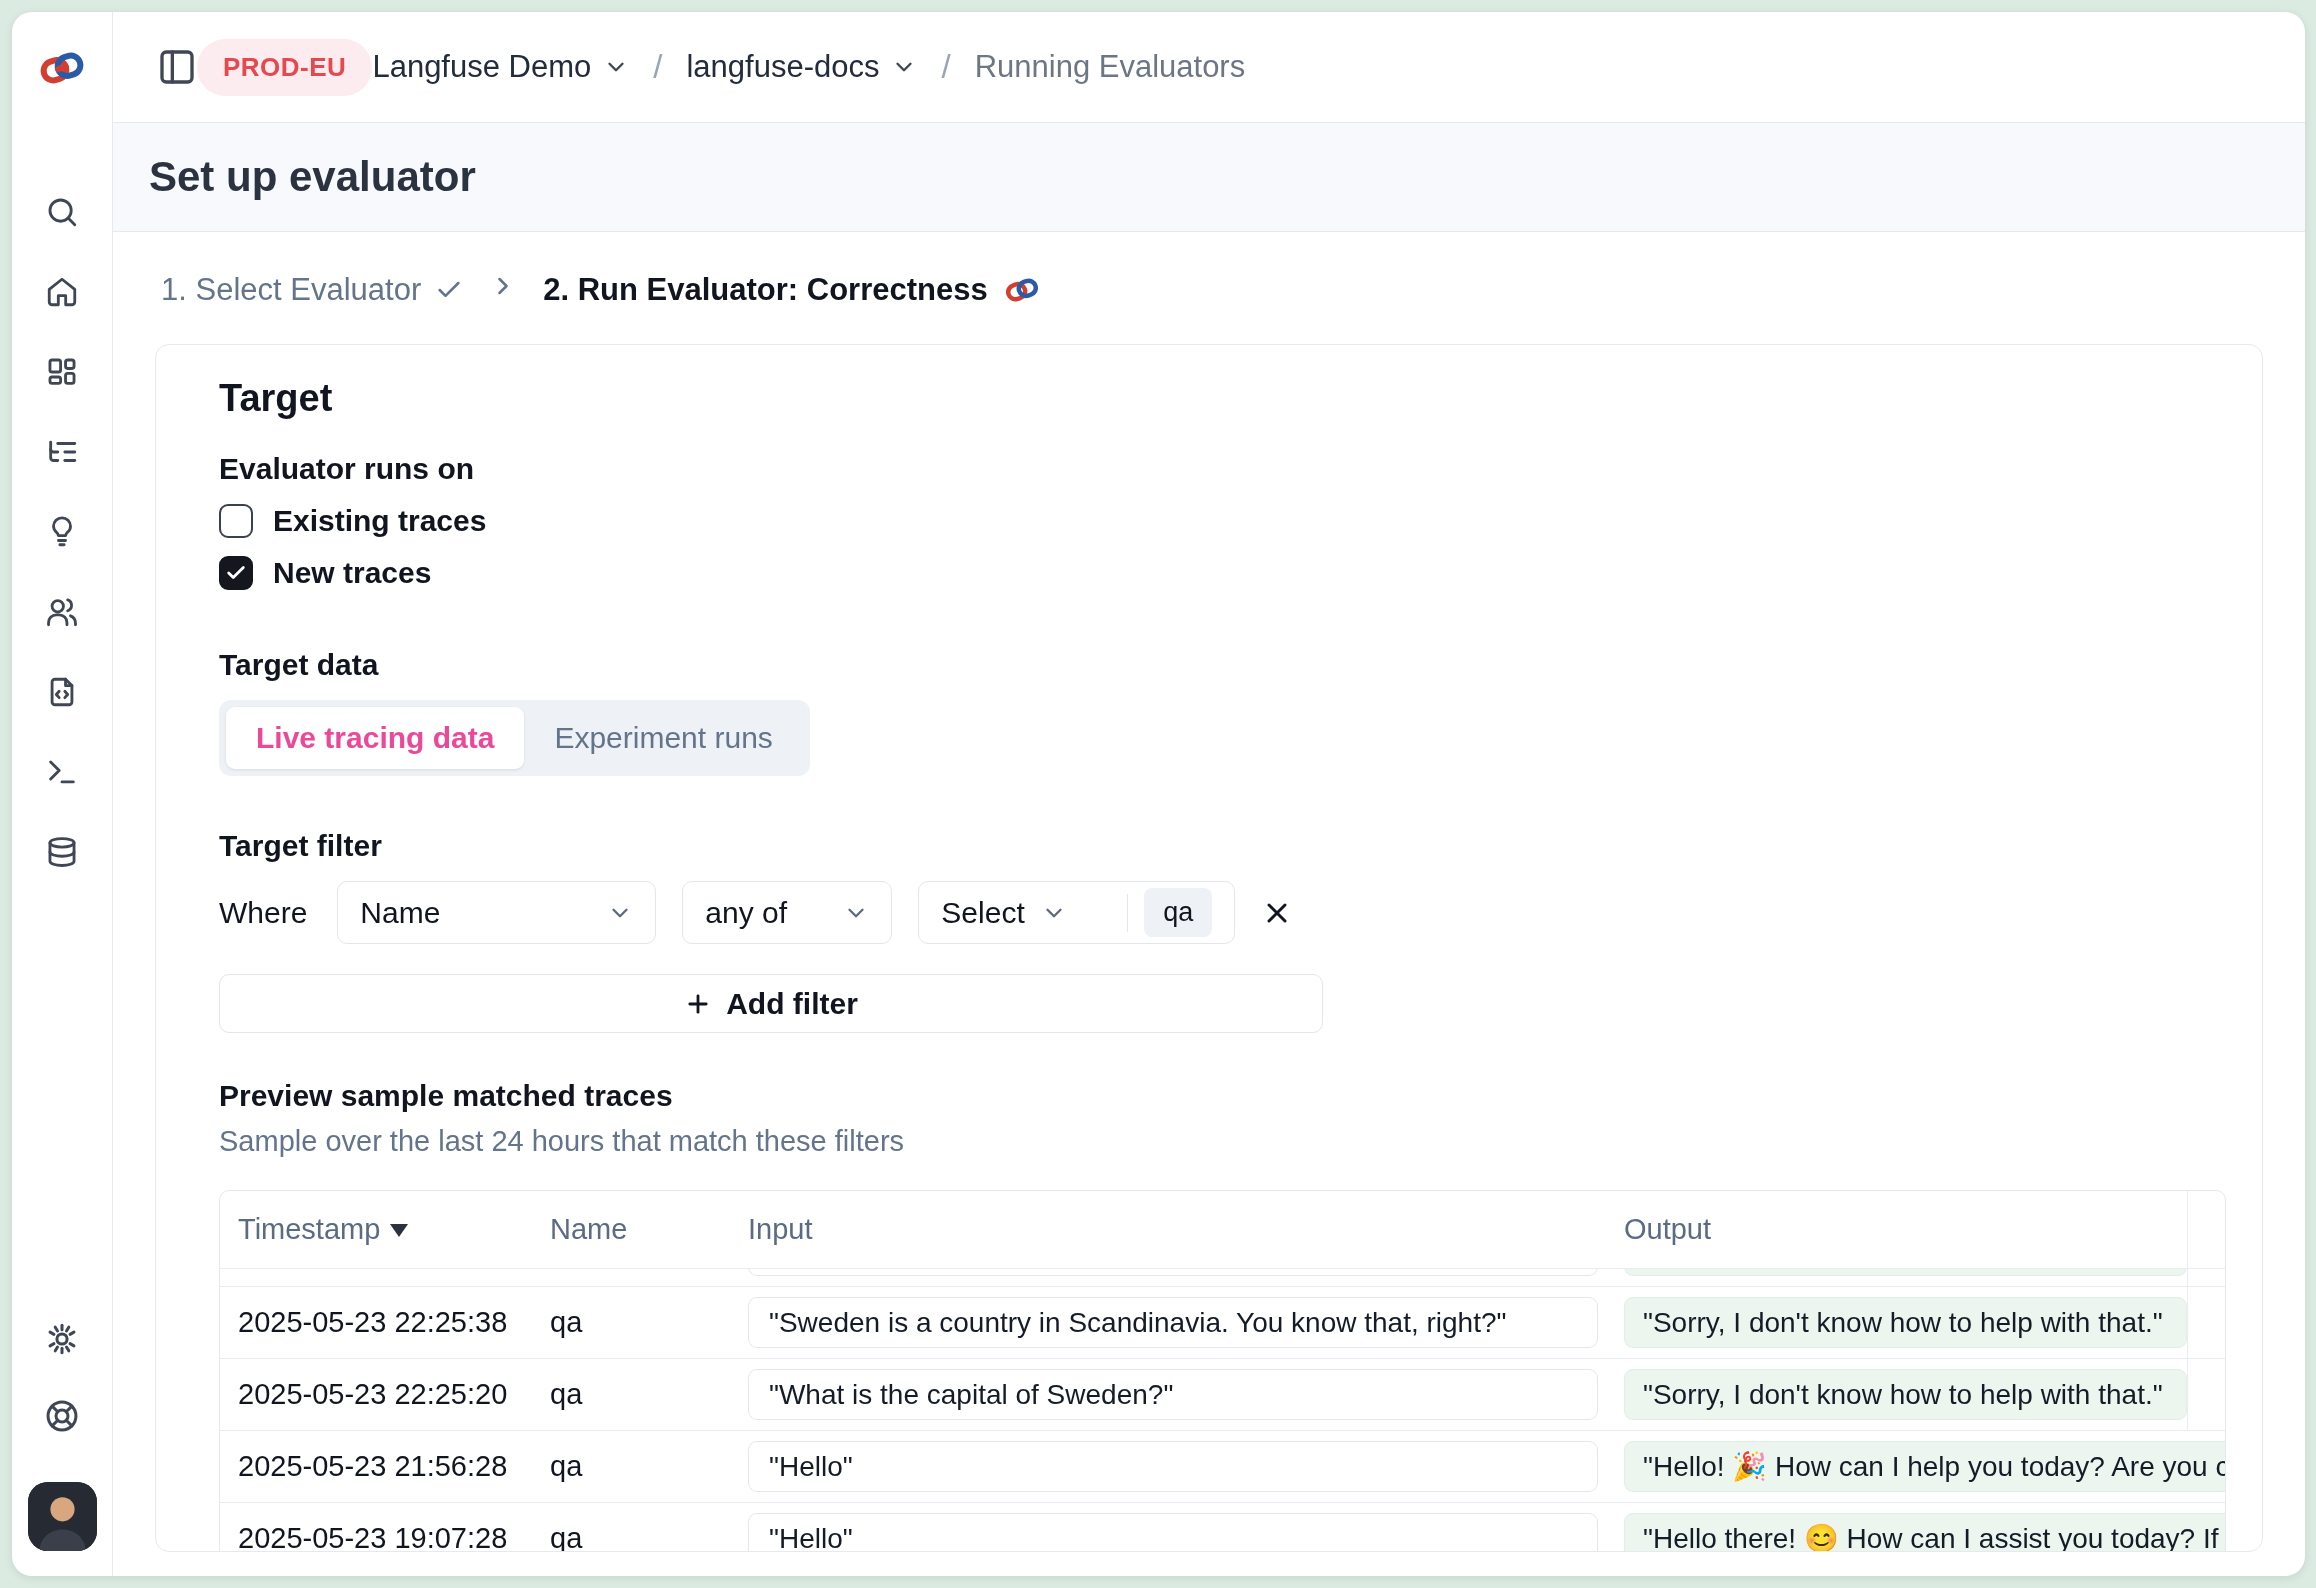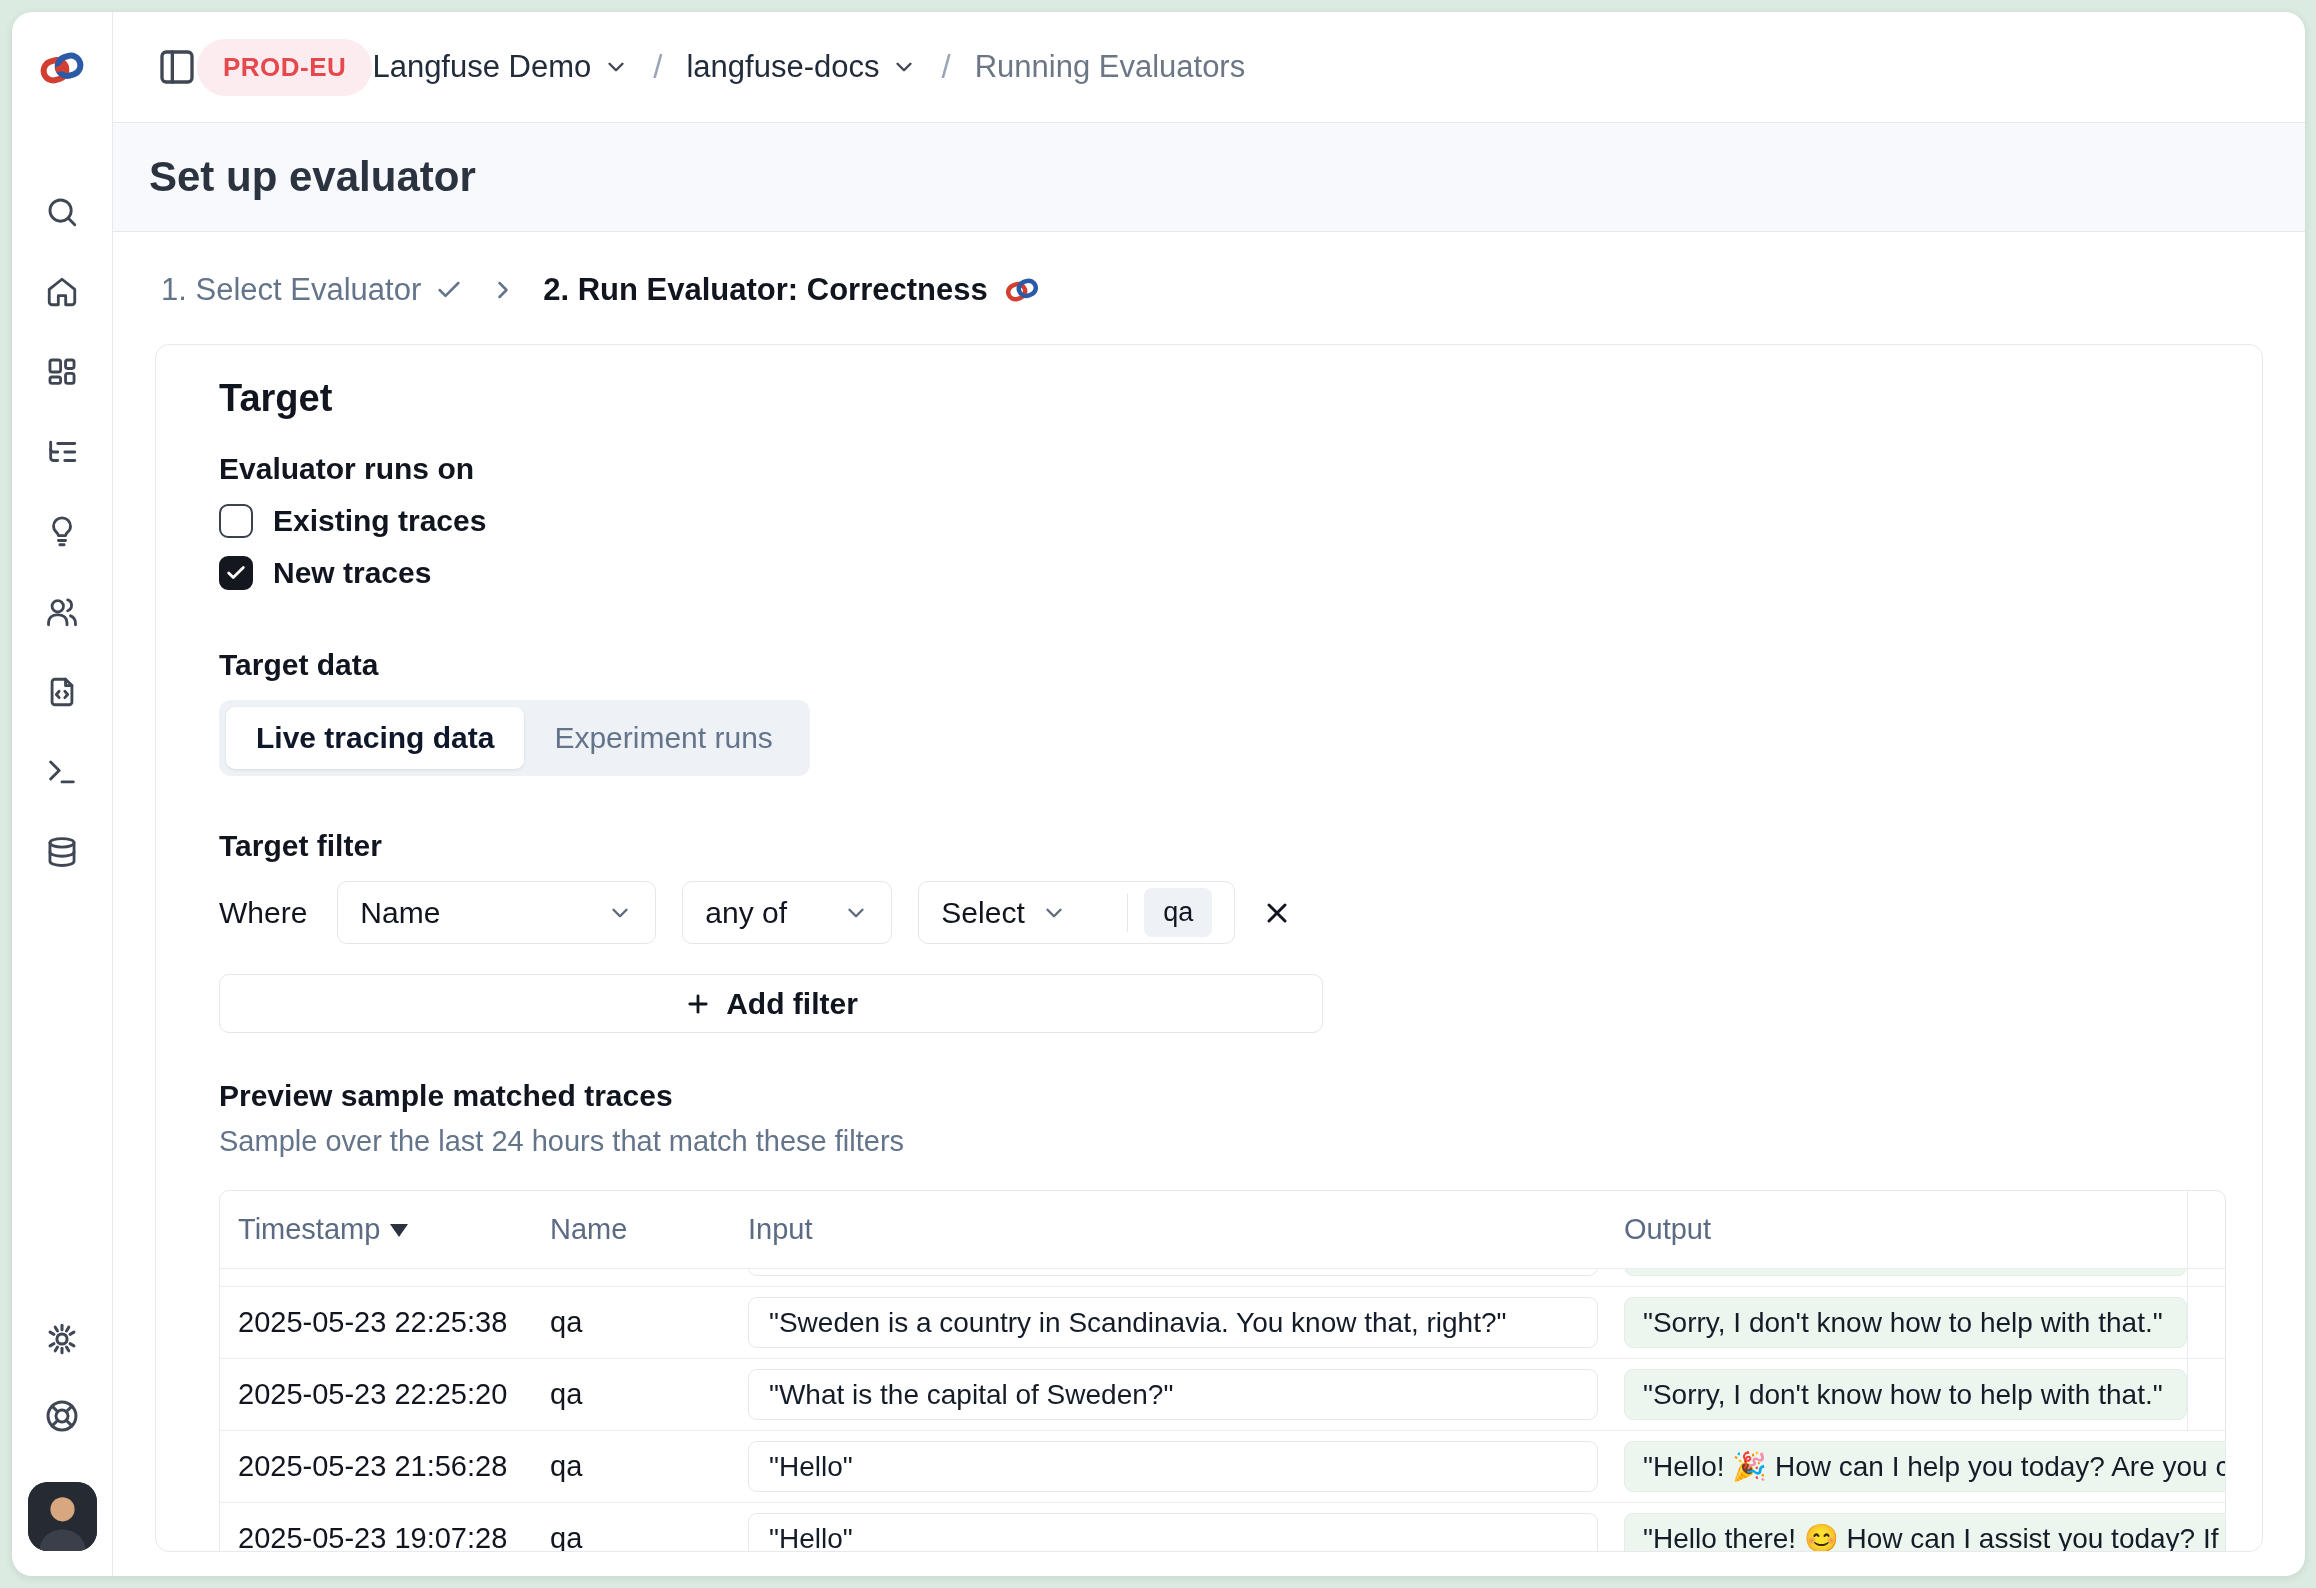--- a/index.html
+++ b/index.html
@@ -50,21 +50,21 @@
   .crumb svg { width:26px; height:26px; stroke:#3f4654; fill:none; stroke-width:2.2; stroke-linecap:round; stroke-linejoin:round; }
   .crumb-current { color:#6d7685; font-weight:400; }
   .slash { color:#9aa5b4; font-size:33px; font-weight:300; }
   .page-head {
     height:109px; flex:none; background:#f7f9fc; border-bottom:1px solid #e7e9ee;
     display:flex; align-items:center; padding:0 36px;
   }
   .page-head h1 { font-size:42px; font-weight:700; color:#2b3340; }
   
   .content { flex:1; min-height:0; padding:34px 42px 0 42px; display:flex; flex-direction:column; overflow:hidden; }
-  .steps { display:flex; align-items:center; gap:26px; font-size:31px; margin:6px 0 36px 6px; flex:none; }
+  .steps { display:flex; gap:26px; font-size:31px; margin:6px 0 36px 6px; flex:none; }
   .step-done { display:flex; align-items:center; gap:14px; color:#64748b; cursor:pointer; }
   .step-done svg, .step-sep svg { width:28px; height:28px; stroke:#64748b; fill:none; stroke-width:2.2; stroke-linecap:round; stroke-linejoin:round; }
   .step-current { display:flex; align-items:center; gap:16px; color:#10151f; font-weight:700; }
   .step-current .mini-logo { width:36px; height:36px; }
   .card {
     flex:1; min-height:0; overflow:hidden;
     border:1px solid #e7e9ee; border-radius:14px;
     margin-bottom:24px;
     padding:32px 36px 0 63px;
     display:flex; flex-direction:column;
@@ -74,21 +74,21 @@
   .check-row { display:flex; align-items:center; gap:20px; margin-bottom:18px; font-size:30px; font-weight:600; }
   .checkbox {
     width:34px; height:34px; border-radius:9px; border:2px solid #3a4150;
     background:#fff; cursor:pointer; flex:none; display:flex; align-items:center; justify-content:center;
   }
   .checkbox.checked { background:#14171e; border-color:#14171e; }
   .checkbox svg { width:22px; height:22px; stroke:#fff; fill:none; stroke-width:3; stroke-linecap:round; stroke-linejoin:round; }
   .mt-lg { margin-top:40px; }
   .seg { display:inline-flex; background:#eef2f6; border-radius:12px; padding:7px; align-self:flex-start; }
   .seg-btn { padding:14px 30px; font-size:30px; border-radius:9px; cursor:pointer; color:#64748b; font-weight:500; white-space:nowrap; }
-  .seg-btn.active { background:#fff; color:#0f172a; font-weight:700; box-shadow:0 1px 3px rgba(16,24,40,.10); }
+  .seg-btn.active { background:#fff; color:#ec4899; font-weight:700; box-shadow:0 1px 3px rgba(16,24,40,.10); }
   .filter-row { display:flex; align-items:center; gap:26px; margin-bottom:30px; }
   .where { font-size:30px; margin-right:4px; }
   .select-ctl {
     height:63px; border:1px solid #e3e6eb; border-radius:10px; background:#fff;
     display:flex; align-items:center; justify-content:space-between;
     padding:0 22px; font-size:30px; cursor:pointer;
   }
   .select-ctl svg { width:26px; height:26px; stroke:#5f6b7d; fill:none; stroke-width:2.2; stroke-linecap:round; stroke-linejoin:round; }
   .w-name { width:319px; }
   .w-op { width:210px; }

